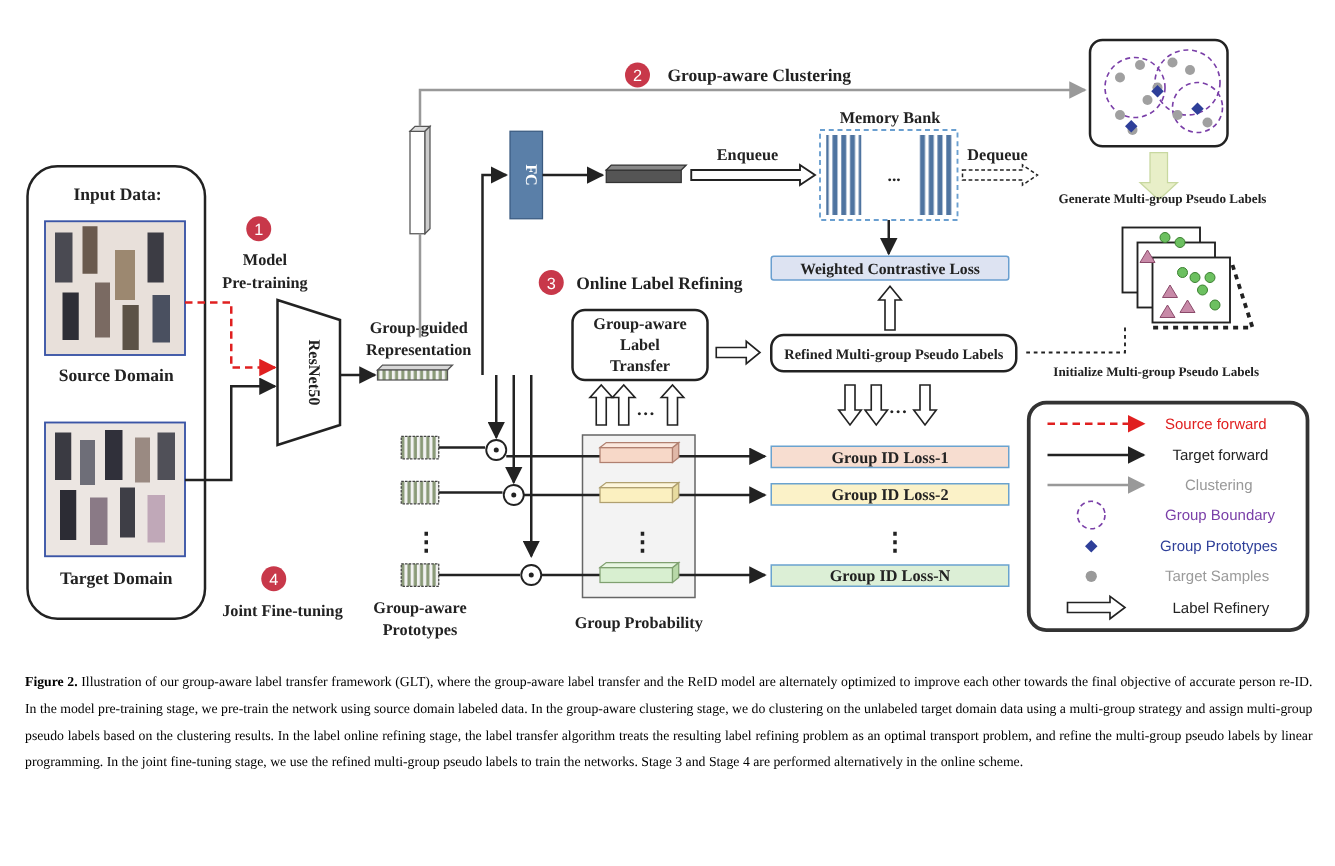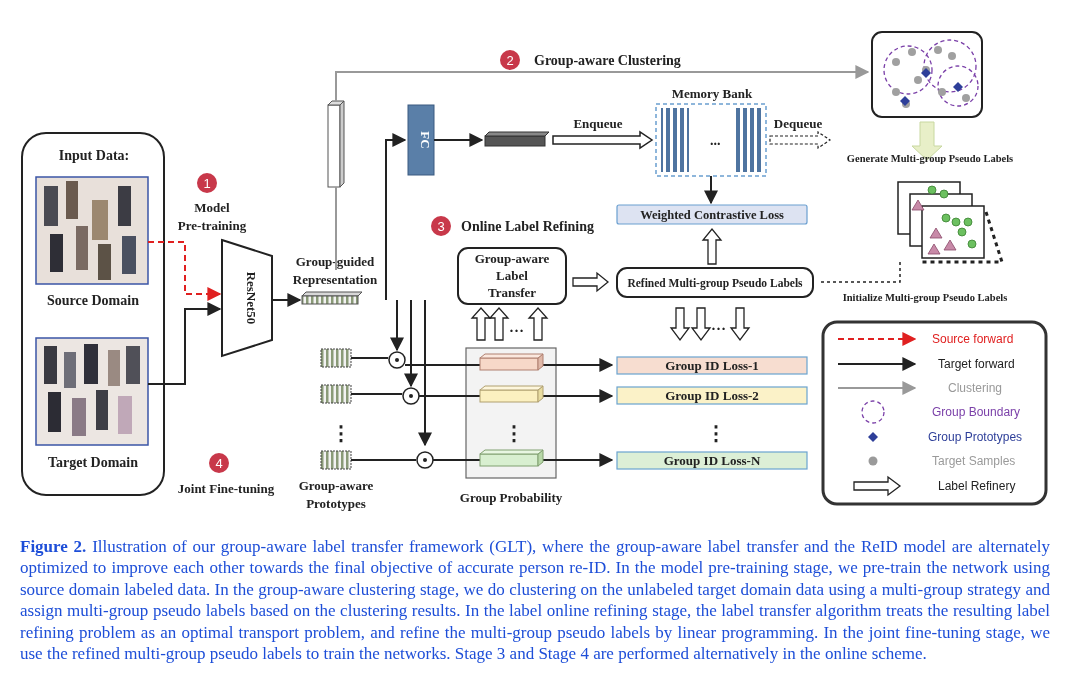--- a/index.html
+++ b/index.html
@@ -1,20 +1,20 @@
 <!DOCTYPE html>
 <html><head>
 <meta charset="utf-8">
 <style>
   html, body { margin: 0; padding: 0; background: #ffffff; }
   body { width: 1068px; height: 693px; position: relative; overflow: hidden; font-family: "Liberation Serif", serif; color: #111; }
   #diagram { position: absolute; left: 0; top: 0; }
   .t { font-family: "Liberation Serif", serif; font-weight: bold; fill: #222; }
   .tl { font-family: "Liberation Sans", sans-serif; font-size: 12px; }
-  #caption { position: absolute; left: 20px; top: 536px; width: 1030px; font-size: 17px; line-height: 21.4px; text-align: justify; font-family: "Liberation Serif", serif; color: #1d4ed8; }
+  #caption { position: absolute; left: 20px; top: 536px; width: 1030px; font-size: 11px; line-height: 21.4px; text-align: justify; font-family: "Liberation Serif", serif; color: #000000; }
   #caption b { font-weight: bold; }
 </style>
 </head>
 <body>
 
 <svg id="diagram" width="1068" height="530" viewBox="0 0 1068 530">
   <defs>
     <marker id="ah-black" viewBox="0 0 10 10" refX="9" refY="5" markerWidth="7" markerHeight="7" orient="auto">
         <path d="M0,0 L10,5 L0,10 z" fill="#222"></path>
       </marker>

